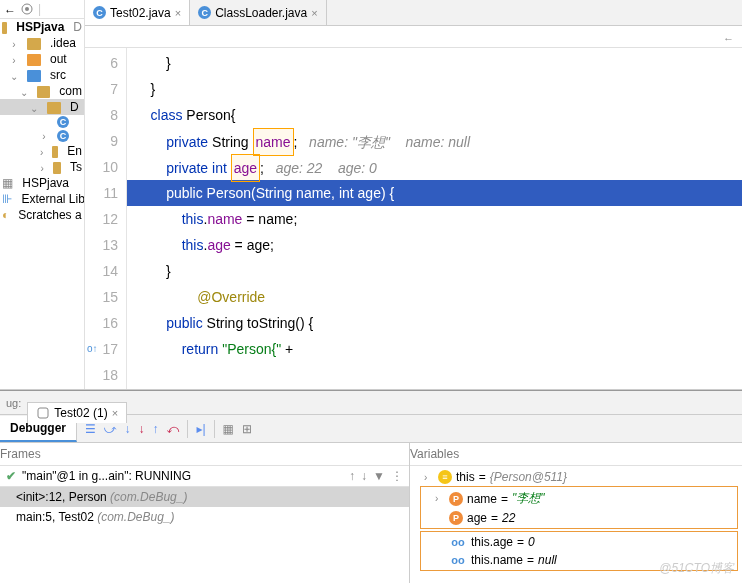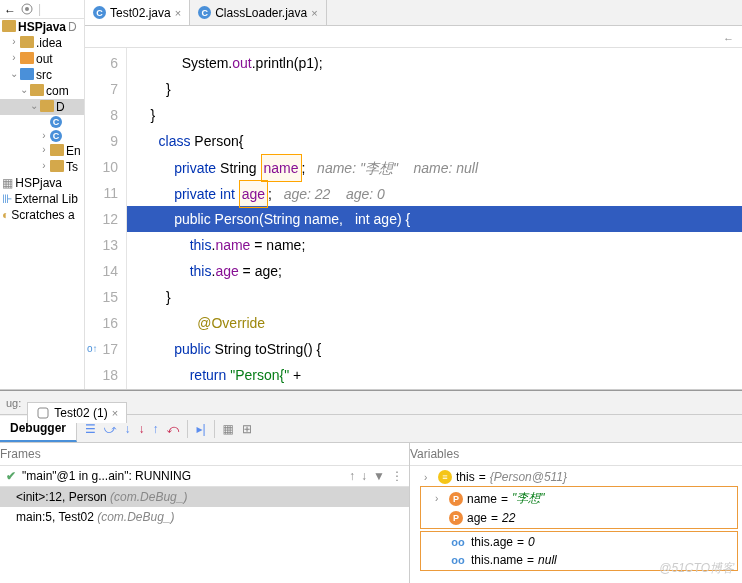--- a/index.html
+++ b/index.html
@@ -3,21 +3,21 @@
 <meta charset="utf-8">
 <style>
 * { margin: 0; padding: 0; box-sizing: border-box; font-family: "Segoe UI", Arial, sans-serif; }
 body { width: 742px; height: 583px; background: #fff; font-size: 12px; color: #000; overflow: hidden; }
 .ide { display: flex; flex-direction: column; height: 100%; }
 
 .top { display: flex; height: 390px; border-bottom: 1px solid #ccc; }
 .projtree { width: 85px; background: #fff; border-right: 1px solid #e0e0e0; overflow: hidden; }
 .projtree .hdr { display: flex; align-items: center; gap: 4px; padding: 2px 4px; border-bottom: 1px solid #e0e0e0; }
 .projtree .hdr svg { flex-shrink: 0; }
-.tree-item { display: flex; align-items: flex-start; gap: 2px; padding: 1px 2px; white-space: nowrap; font-size: 12px; }
+.tree-item { display: flex; align-items: flex-end; gap: 9px; padding: 1px 2px; white-space: nowrap; font-size: 12px; }
 .tree-item.bold { font-weight: bold; }
 .tree-item.sel { background: #d5d5d5; }
 .foldericon { width: 14px; height: 12px; background: #d4a84b; display: inline-block; border-radius: 1px; }
 .foldericon.blue { background: #4a90d9; }
 .foldericon.out { background: #ec9b3b; }
 .chev { display: inline-block; width: 8px; text-align: center; color: #888; font-size: 10px; }
 .cicon { width: 12px; height: 12px; background: #4a90d9; border-radius: 50%; color: #fff; font-size: 9px; display: inline-flex; align-items: center; justify-content: center; font-weight: bold; }
 
 .editor { flex: 1; display: flex; flex-direction: column; background: #fff; }
 .tabs { display: flex; align-items: center; height: 26px; background: #f2f2f2; border-bottom: 1px solid #ccc; }
@@ -26,21 +26,21 @@
 .tab .cicon { width: 13px; height: 13px; }
 .tab .close { color: #888; font-size: 11px; }
 .bc { display: flex; align-items: center; height: 22px; padding: 0 8px; border-bottom: 1px solid #e0e0e0; color: #888; font-size: 11px; justify-content: flex-end; gap: 6px;}
 
 .code { flex: 1; display: flex; overflow: hidden; font-family: Consolas, "Courier New", monospace; font-size: 14px; }
 .gutter { width: 42px; background: #fff; text-align: right; color: #adadad; border-right: 1px solid #e4e4e4; padding-top: 2px; }
 .gutter div { height: 26px; line-height: 26px; padding-right: 8px; position: relative; }
 .codelines { flex: 1; padding-top: 2px; }
 .line { height: 26px; line-height: 26px; padding-left: 8px; white-space: pre; }
 .line.hl { background: #305cbf; color: #fff; }
-.kw { color: #0033b3; margin-left: 8px; }
+.kw { color: #0033b3; }
 .fld { color: #871094; }
 .str { color: #067d17; }
 .ann { color: #9e880d; }
 .cm { color: #8c8c8c; font-style: italic; }
 .box1 { display: inline-block; border: 1px solid #ffa500; background: rgba(255,165,0,0.07); padding: 0 2px; }
 .line.hl .kw { color: #fff; }
 
 .bottom { flex: 1; display: flex; flex-direction: column; border-top: 1px solid #999; }
 .btab { display: flex; align-items: center; height: 24px; background: #f2f2f2; border-bottom: 1px solid #ccc; }
 .btab .lbl { color: #787878; padding: 0 6px; font-size: 11px;}
@@ -184,21 +184,20 @@
           <div>11</div>
           <div>12</div>
           <div>13</div>
           <div>14</div>
           <div>15</div>
           <div>16</div>
           <div style="position:relative"><span>17</span><span style="position:absolute;left:2px;color:#4a90d9;font-size:10px">o↑</span></div>
           <div>18</div>
         </div>
         <div class="codelines">
-          <div class="line">            System.<span class="fld">out</span>.println(p1);</div>
           <div class="line">        }</div>
           <div class="line">    }</div>
           <div class="line">    <span class="kw">class</span> Person{</div>
           <div class="line">        <span class="kw">private</span><span> String </span><span class="box1"><span class="fld">name</span></span>;   <span class="cm">name: "李想"</span>    <span class="cm">name: null</span></div>
           <div class="line">        <span class="kw">private int</span> <span class="box1"><span class="fld">age</span></span>;   <span class="cm">age: 22</span>    <span class="cm">age: 0</span></div>
           <div class="line hl">        <span class="kw">public</span><span> Person(String name, </span><span class="kw">int</span><span> age) {</span></div>
           <div class="line">            <span class="kw">this</span>.<span class="fld">name</span> = name;</div>
           <div class="line">            <span class="kw">this</span>.<span class="fld">age</span> = age;</div>
           <div class="line">        }</div>
           <div class="line">        <span class="ann" style="padding:0">        @Override</span></div>

